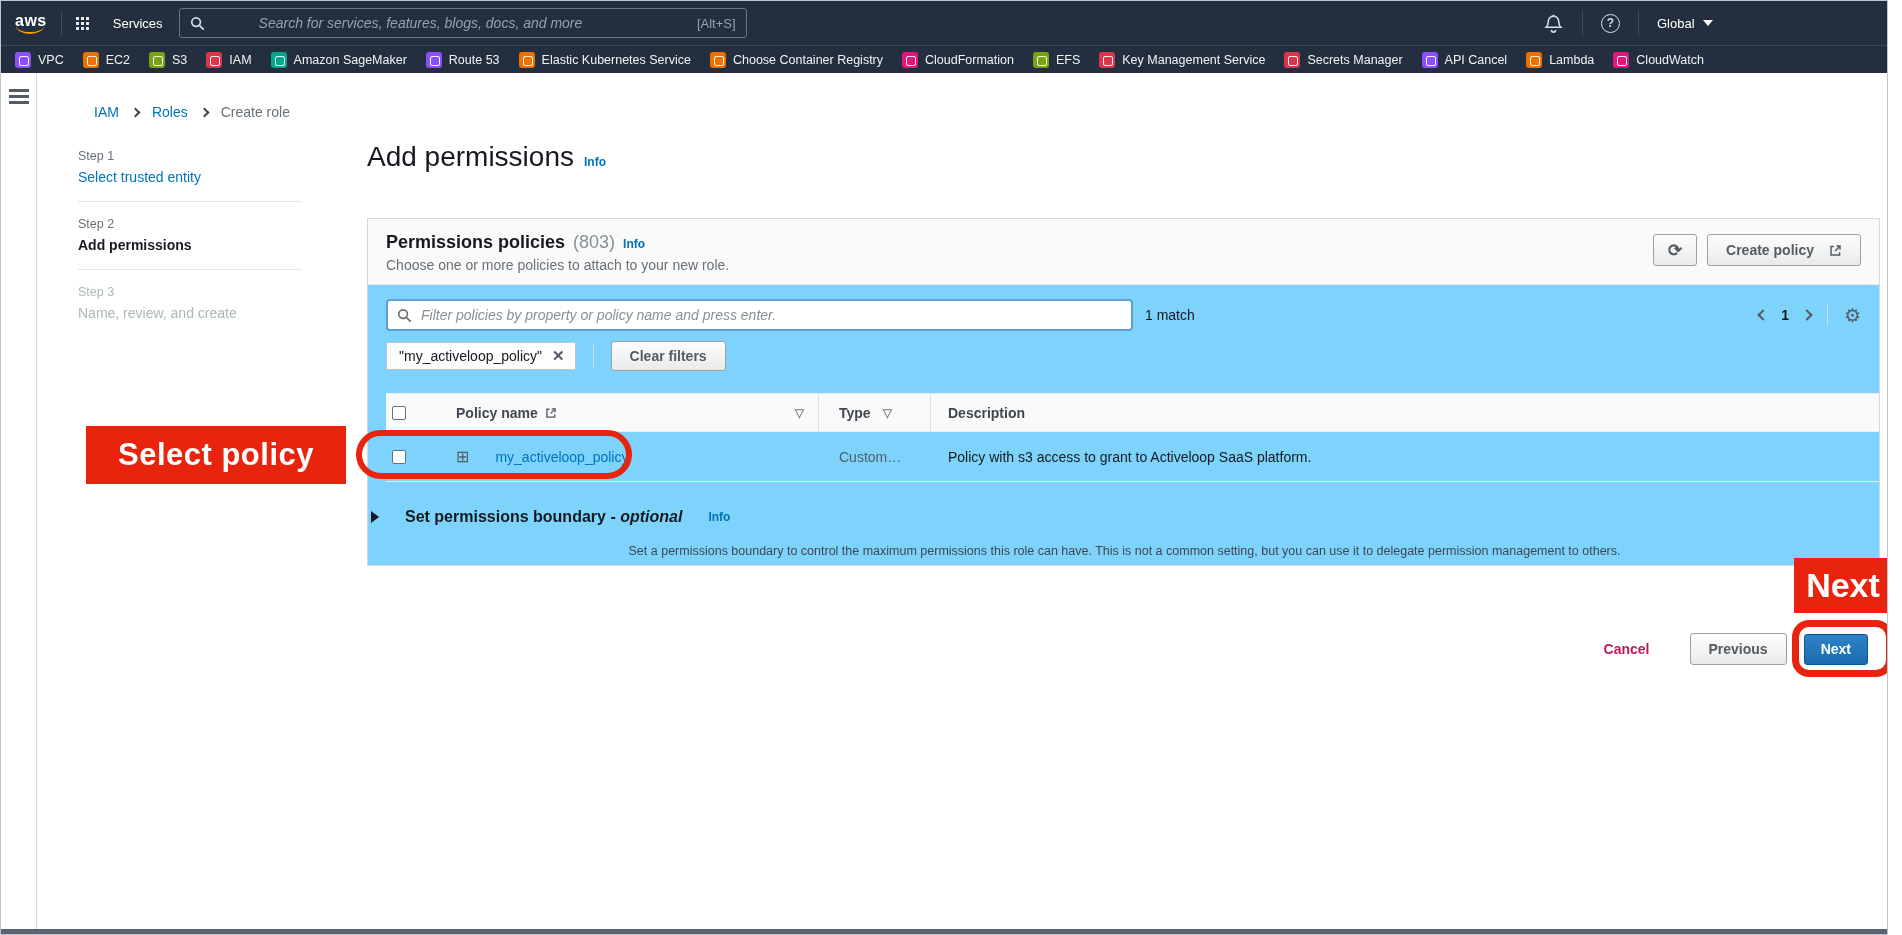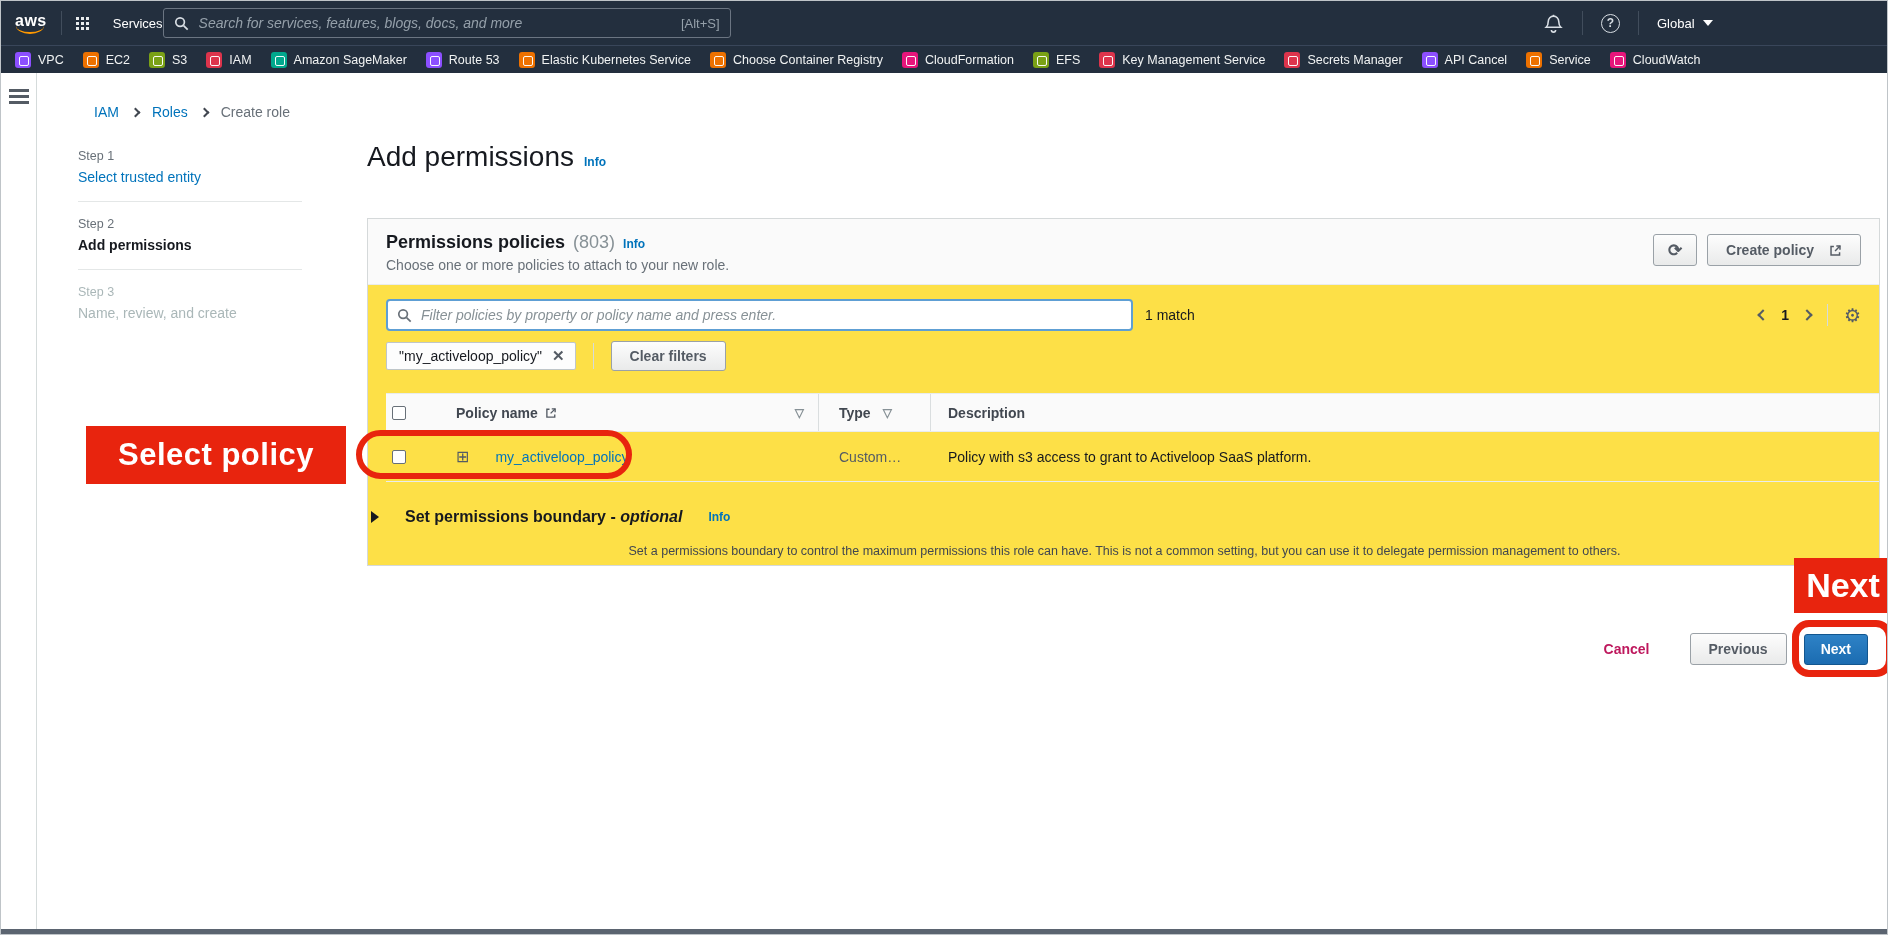--- a/index.html
+++ b/index.html
@@ -9,21 +9,21 @@
 
   
   .topnav { position:absolute; top:0; left:0; right:0; height:44px; background:#232f3e; display:flex; align-items:center; z-index:5; }
   .aws-logo { margin-left:14px; color:#fff; font-weight:700; font-size:16px; letter-spacing:.5px; position:relative; padding-bottom:4px; }
   .aws-logo::after { content:""; position:absolute; left:1px; right:3px; bottom:0; height:7px;
       border-bottom:2px solid #ff9900; border-radius:0 0 55% 55% / 0 0 100% 100%; }
   .vdiv { width:1px; height:24px; background:#414d5c; margin:0 14px; }
   .nav-services { display:flex; align-items:center; gap:24px; color:#fff; font-size:13px; cursor:pointer; }
   .grid-icon { width:13px; height:13px; position:relative; display:inline-block; }
   .grid-icon i { position:absolute; width:3px; height:3px; background:#e8ecee; }
-  .nav-search { position:relative; width:568px; height:30px; border:1px solid #6b7582; border-radius:3px; background:#232f3e; display:flex; align-items:center; padding:0 10px; }
+  .nav-search { position:relative; margin-left:16px; width:568px; height:30px; border:1px solid #6b7582; border-radius:3px; background:#232f3e; display:flex; align-items:center; padding:0 10px;gap:44px; }
   .nav-search svg { flex:none; }
   .nav-search input { flex:1; background:transparent; border:0; outline:none; color:#d5dbdb; font-size:14px; font-style:italic; margin-left:8px; font-family:"Liberation Sans", sans-serif; }
   .nav-search input::placeholder { color:#95a0aa; font-style:italic; }
   .nav-shortcut { color:#95a0aa; font-size:13px; margin-left:8px; }
   .nav-right { position:absolute; left:1528px; top:0; height:44px; display:flex; align-items:center; }
   .nav-icon-btn { padding:0 14px; display:flex; align-items:center; cursor:pointer; }
   .q-circle { width:19px; height:19px; border:1.6px solid #d8dee4; border-radius:50%; color:#d8dee4; font-size:12px; font-weight:700; display:flex; align-items:center; justify-content:center; }
   .q-circle::after { content:"?"; }
   .nav-region { display:flex; align-items:center; gap:8px; color:#fff; font-size:13px; padding-left:14px; cursor:pointer; }
   .caret-down { width:0; height:0; border-left:5px solid transparent; border-right:5px solid transparent; border-top:6px solid #fff; }
@@ -54,21 +54,21 @@
   .step-name.current { color:#16191f; font-weight:700; }
   .step.disabled .step-title, .step.disabled .step-name { color:#aab7b8; }
   .steps hr { border:0; border-top:1px solid #e4e7e7; margin:16px 0 15px; }
 
   
   .main { position:absolute; left:366px; top:140px; width:1513px; z-index:1; }
   .page-title-row { display:flex; align-items:baseline; gap:10px; padding-left:0; }
   h1.page-title { margin:0; font-size:28px; font-weight:400; color:#16191f; }
   .info-link { color:#0073bb; font-size:12px; font-weight:700; cursor:pointer; }
 
-  .panel { position:absolute; top:77px; left:0; width:1513px; height:348px; background:#fde047; border:1px solid #d5d9da; }
+  .panel { position:absolute; top:77px; left:0; width:1513px; height:348px; background:#7dd3fc; border:1px solid #d5d9da; }
   .panel-header { height:66px; background:#fafafa; border-bottom:1px solid #e9ecec; display:flex; justify-content:space-between; align-items:flex-start; padding:13px 18px 0; }
   .panel-title-row { display:flex; align-items:baseline; gap:8px; }
   .panel-title { font-size:18px; font-weight:700; color:#16191f; }
   .panel-count { font-size:18px; color:#879196; }
   .panel-sub { font-size:14px; color:#687078; margin-top:4px; }
   .header-actions { display:flex; gap:10px; margin-top:2px; }
 
   .btn { height:32px; border:1px solid #9aa1a7; border-radius:3px; background:linear-gradient(#fdfdfd,#e9eaea); font-size:14px; font-weight:700; color:#545b64; display:inline-flex; align-items:center; justify-content:center; gap:8px; padding:0 18px; cursor:pointer; font-family:"Liberation Sans", sans-serif; }
   .btn-icon-only { width:44px; padding:0; }
   .refresh-glyph::before { content:"\27F3"; font-size:17px; font-weight:700; color:#545b64; }
@@ -231,21 +231,21 @@
     <div class="fav">
         <span class="fav-icon" style="background: rgb(221, 52, 76);"></span>
         <span class="fav-label">Secrets Manager</span>
       </div>
     <div class="fav">
         <span class="fav-icon" style="background: rgb(140, 79, 255);"></span>
         <span class="fav-label">API Cancel</span>
       </div>
     <div class="fav">
         <span class="fav-icon" style="background: rgb(237, 113, 0);"></span>
-        <span class="fav-label">Service</span>
+        <span class="fav-label">Lambda</span>
       </div>
     <div class="fav">
         <span class="fav-icon" style="background: rgb(231, 21, 123);"></span>
         <span class="fav-label">CloudWatch</span>
       </div>
   </div>
 
   <div class="leftstrip">
     <span class="hamburger">
         <i></i>

